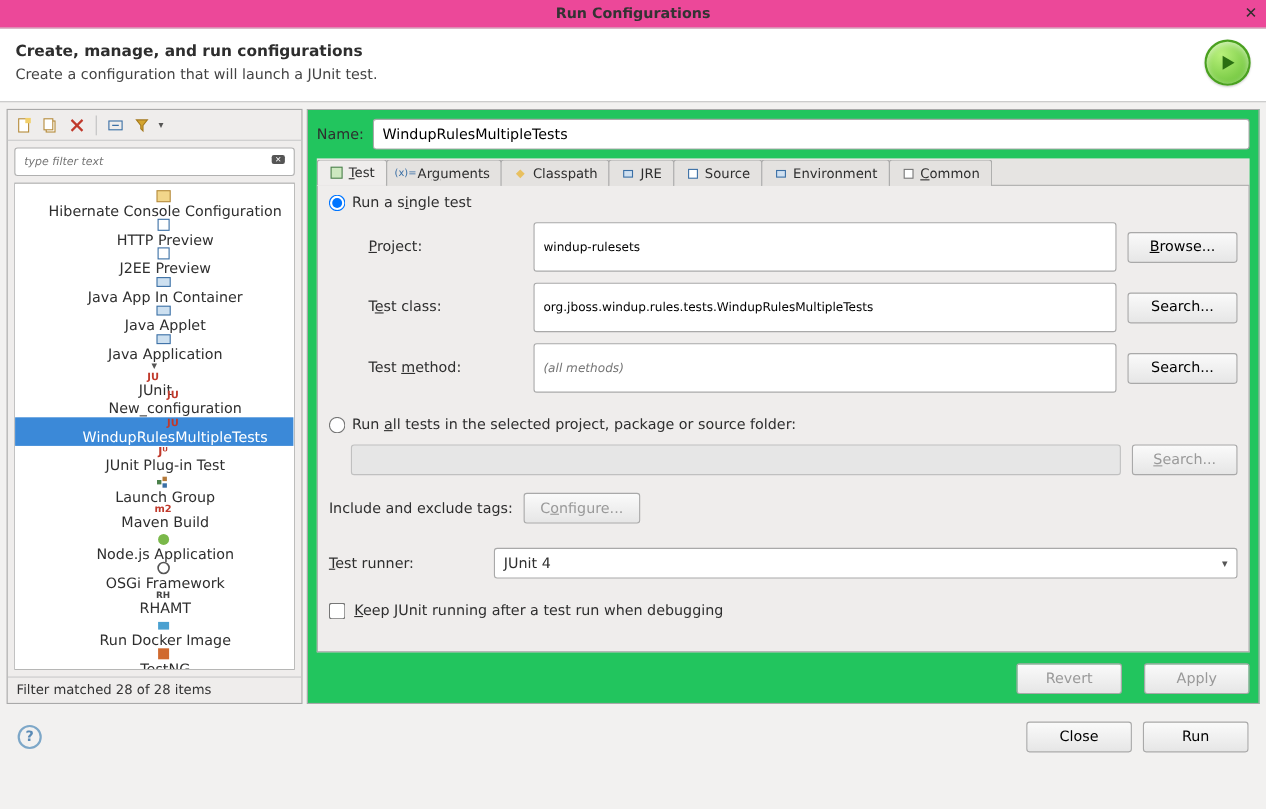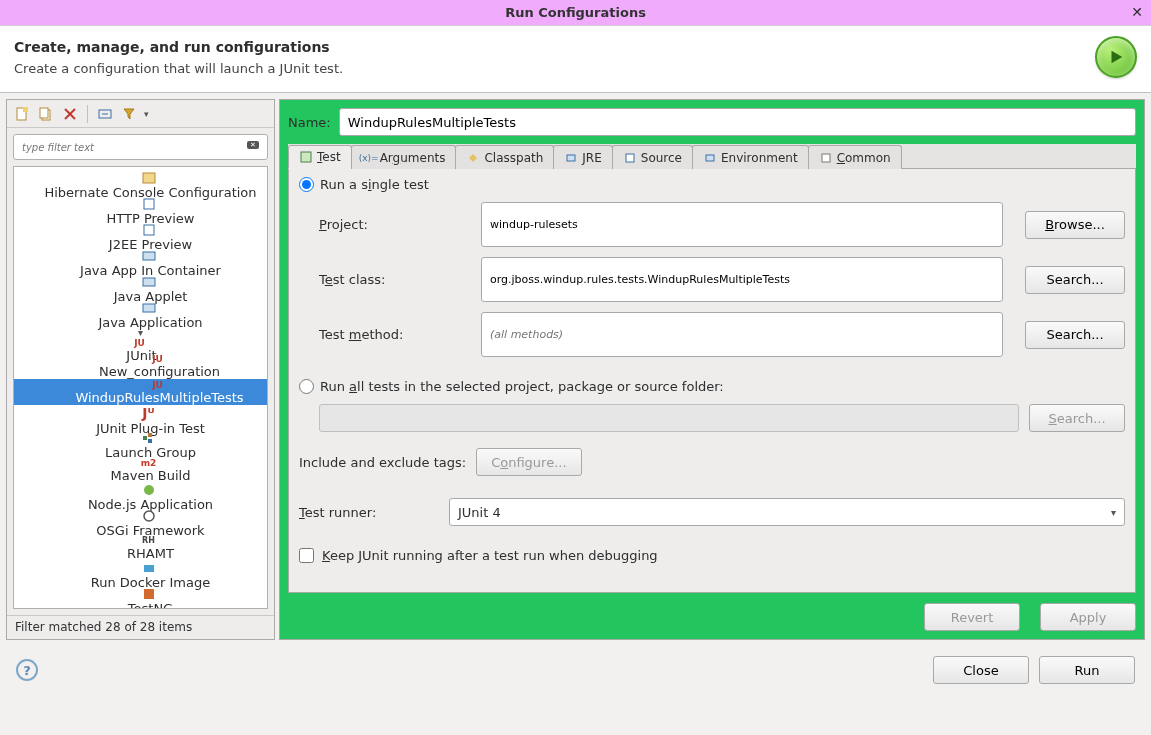--- a/index.html
+++ b/index.html
@@ -1,18 +1,18 @@
 <!DOCTYPE html>
 <html><head>
 <meta charset="utf-8">
 <style>
 * { box-sizing: border-box; margin: 0; padding: 0; font-family: "DejaVu Sans", "Liberation Sans", sans-serif; }
 body { width: 1151px; height: 735px; background: #f2f1f0; overflow: hidden; font-size: 13px; color: #2e2e2e; }
 
-.titlebar { height: 26px; background: #f0abfc; border-bottom: 1px solid #d0d0d0; display: flex; align-items: center; justify-content: center; position: relative; }
+.titlebar { height: 26px; background: #ec4899; border-bottom: 1px solid #d0d0d0; display: flex; align-items: center; justify-content: center; position: relative; }
 .titlebar .title { font-size: 13px; font-weight: bold; color: #333; }
 .titlebar .close { position: absolute; right: 8px; top: 4px; font-size: 14px; cursor: pointer; }
 
 .header { padding: 10px 14px 14px 14px; background: #fff; border-bottom: 1px solid #c0c0c0; display: flex; justify-content: space-between; align-items: center; }
 .header-text h2 { font-size: 14px; font-weight: bold; margin-bottom: 6px; }
 .header-text p { font-size: 13px; color: #444; }
 .run-icon-big { width: 42px; height: 42px; border-radius: 50%; background: radial-gradient(circle at 35% 30%, #b8f07a, #5fbb2f); border: 2px solid #4aa020; display: flex; align-items: center; justify-content: center; box-shadow: inset 0 2px 6px rgba(255,255,255,0.6), 0 1px 2px rgba(0,0,0,0.2); }
 .run-icon-big svg { width: 18px; height: 18px; }
 
 .body-area { display: flex; height: 553px; padding: 6px; gap: 4px; }
@@ -40,21 +40,21 @@
 .name-input { flex: 1; height: 28px; border: 1px solid #a9a9a9; border-radius: 3px; padding: 0 8px; background: #fff; font-size: 13px; }
 
 .tabs { display: flex; border-bottom: 1px solid #a9a9a9; background: #e6e4e2; }
 .tab { display: flex; align-items: center; gap: 4px; padding: 4px 10px; font-size: 12px; border: 1px solid #a9a9a9; border-bottom: none; background: #e4e2e0; cursor: pointer; position: relative; top: 1px; border-radius: 3px 3px 0 0; margin-right: -1px; }
 .tab.active { background: #efedec; border-bottom: 1px solid #efedec; }
 .tab .ticon2 { width: 14px; height: 14px; display: inline-flex; align-items: center; justify-content: center; }
 
 .tab-body { flex: 1; border: 1px solid #a9a9a9; border-top: none; background: #efedec; padding: 8px 10px; display: flex; flex-direction: column; }
 .radio-row { display: flex; align-items: center; gap: 6px; margin-bottom: 10px; }
 input[type=radio] { width: 15px; height: 15px; }
-.form-grid { display: grid; grid-template-columns: 140px 1fr 100px; gap: 10px 22px; align-items: center; margin-left: 20px; }
+.form-grid { display: grid; grid-template-columns: 140px 1fr 100px; gap: 10px 10px; align-items: center; margin-left: 36px; }
 .form-grid input[type=text] { height: 45px; border: 1px solid #a9a9a9; border-radius: 3px; padding: 0 8px; background: #fff; font-size: 11px; }
 .form-grid input[type=text]:disabled { background: #eee; color: #999; }
 .form-grid input.italic::placeholder { font-style: italic; }
 .btn { height: 28px; border: 1px solid #a9a9a9; border-radius: 3px; background: linear-gradient(#fafafa,#e6e6e6); cursor: pointer; font-size: 13px; padding: 0 14px; }
 .btn:disabled { color: #999; }
 .btn.wide { min-width: 96px; }
 
 .section-gap { height: 16px; }
 .radio-row2 { display: flex; align-items: center; gap: 6px; margin-top: 6px; margin-bottom: 10px; }
 .disabled-input { flex: 1; height: 28px; border: 1px solid #c0c0c0; border-radius: 3px; background: #e6e6e6; }
@@ -190,21 +190,21 @@
         </div>
       <div class="tree-item level2">
           <span class="ticon" style="color:#c0392b;font-weight:bold;font-size:9px;">JU</span>
           <span>New_configuration</span>
         </div>
       <div class="tree-item level2 selected">
           <span class="ticon" style="color:#c0392b;font-weight:bold;font-size:9px;">JU</span>
           <span>WindupRulesMultipleTests</span>
         </div>
       <div class="tree-item level1">
-          <span class="ticon" style="color:#c0392b;font-weight:bold;font-size:14px;">J‍ᵁ</span>
+          <span class="ticon" style="color:#c0392b;font-weight:bold;font-size:10px;">J‍ᵁ</span>
           <span>JUnit Plug-in Test</span>
         </div>
       <div class="tree-item level1">
           <span class="ticon">
             <svg width="14" height="14">
               <rect x="1" y="5" width="4" height="4" fill="#4a804a"></rect>
               <rect x="6" y="2" width="4" height="4" fill="#b57a3a"></rect>
               <rect x="6" y="8" width="4" height="4" fill="#3a6fa5"></rect>
             </svg>
           </span>

